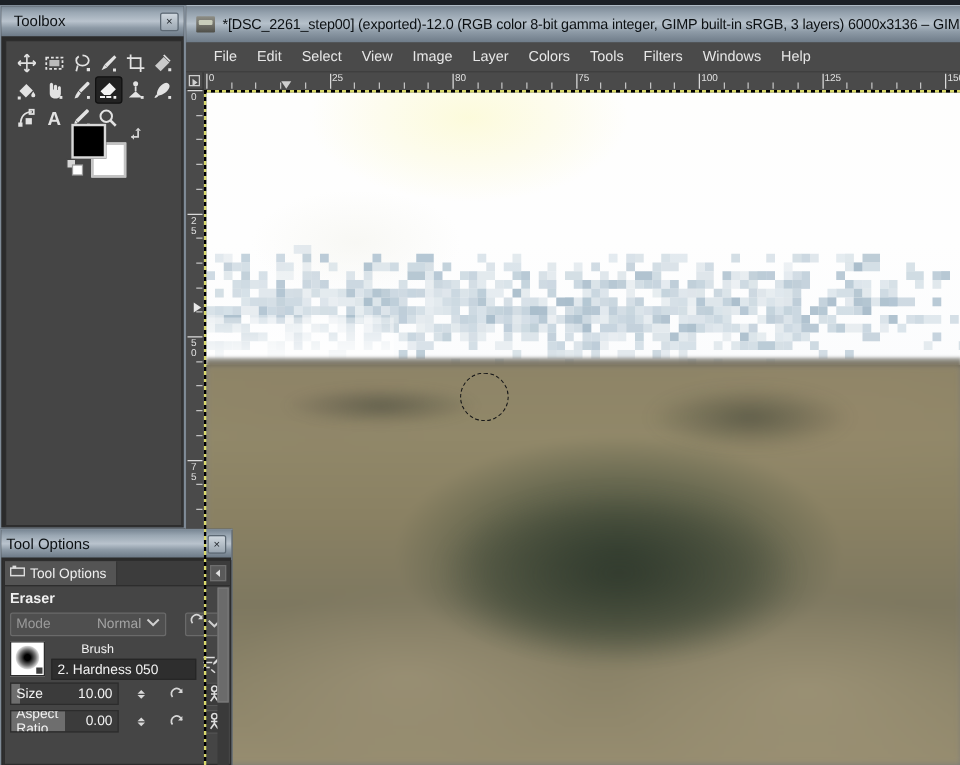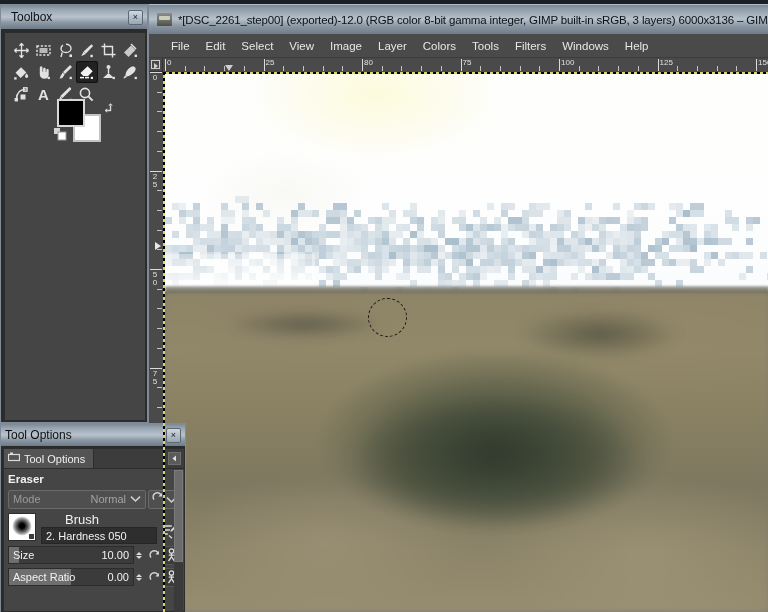--- a/index.html
+++ b/index.html
@@ -207,21 +207,21 @@
     border-right:1px solid #2d2d2d;
   }
   #to-tabmenu {
     position:absolute; right:3px; top:3px; width:13px; height:13px;
     background:#5a5a5a; border:1px solid #6e6e6e; display:flex;
     align-items:center; justify-content:center;
   }
   #to-content { position:relative; padding:2px 0 0 0; }
   #to-toolname { font-size:11.5px; color:#f0f0f0; font-weight:bold; padding:2px 0 3px 4px; }
 
-  .row { display:flex; align-items:center; height:22px; padding:0 4px; gap:2px; }
+  .row { display:flex; align-items:center; height:22px; padding:0 4px; gap:15px; }
   .combo {
     flex:1; height:19px; background:#4f4f4f; border:1px solid #6a6a6a; border-radius:2px;
     display:flex; align-items:center; justify-content:space-between; padding:0 4px;
     font-size:11px; color:#9a9a9a;
   }
   .combo .val { color:#a3a3a3; margin-left:auto; margin-right:4px;}
   .btnpair {
     height:19px; background:#4f4f4f; border:1px solid #6a6a6a; border-radius:2px;
     display:flex;align-items:center; padding:0 2px; gap:2px;
   }
@@ -244,21 +244,21 @@
   #brush-preview .blob {
     position:absolute; left:50%; top:48%; transform:translate(-50%,-50%);
     width:19px;height:19px;border-radius:50%;
     background: radial-gradient(circle, #000 18%, rgba(0,0,0,0.55) 48%, rgba(0,0,0,0) 76%);
   }
   #brush-preview .corner {
     position:absolute; right:1px; bottom:1px; width:5px;height:5px;
     background:#3d3d3d;
   }
   #brush-col { flex:1; }
-  #brush-label { font-size:13px; color:#f0f0f0; line-height:13px;padding-left:24px; }
+  #brush-label { font-size:10px; color:#f0f0f0; line-height:13px;padding-left:24px; }
   #brush-name {
     margin-top:1px; height:17px; background:#2e2e2e; border:1px solid #262626;
     display:flex; align-items:center; padding-left:4px; font-size:11px; color:#f2f2f2;
   }
   #brush-edit { width:18px; flex:none; padding-top:10px; }
   .lockbtn {
     width:17px;height:19px;background:#3b3b3b;border:1px solid #555;
     display:flex;align-items:center;justify-content:center; flex:none;
   }
   .resetbtn { width:14px; flex:none; display:flex;align-items:center;justify-content:center; }

